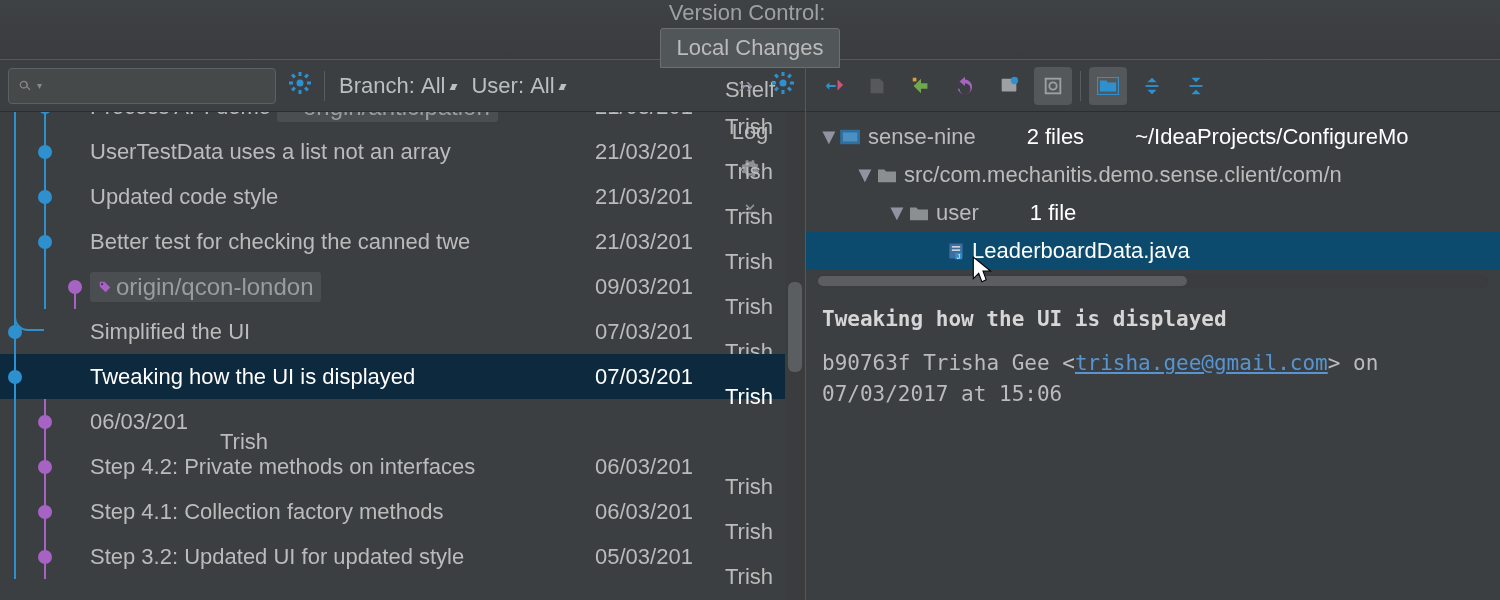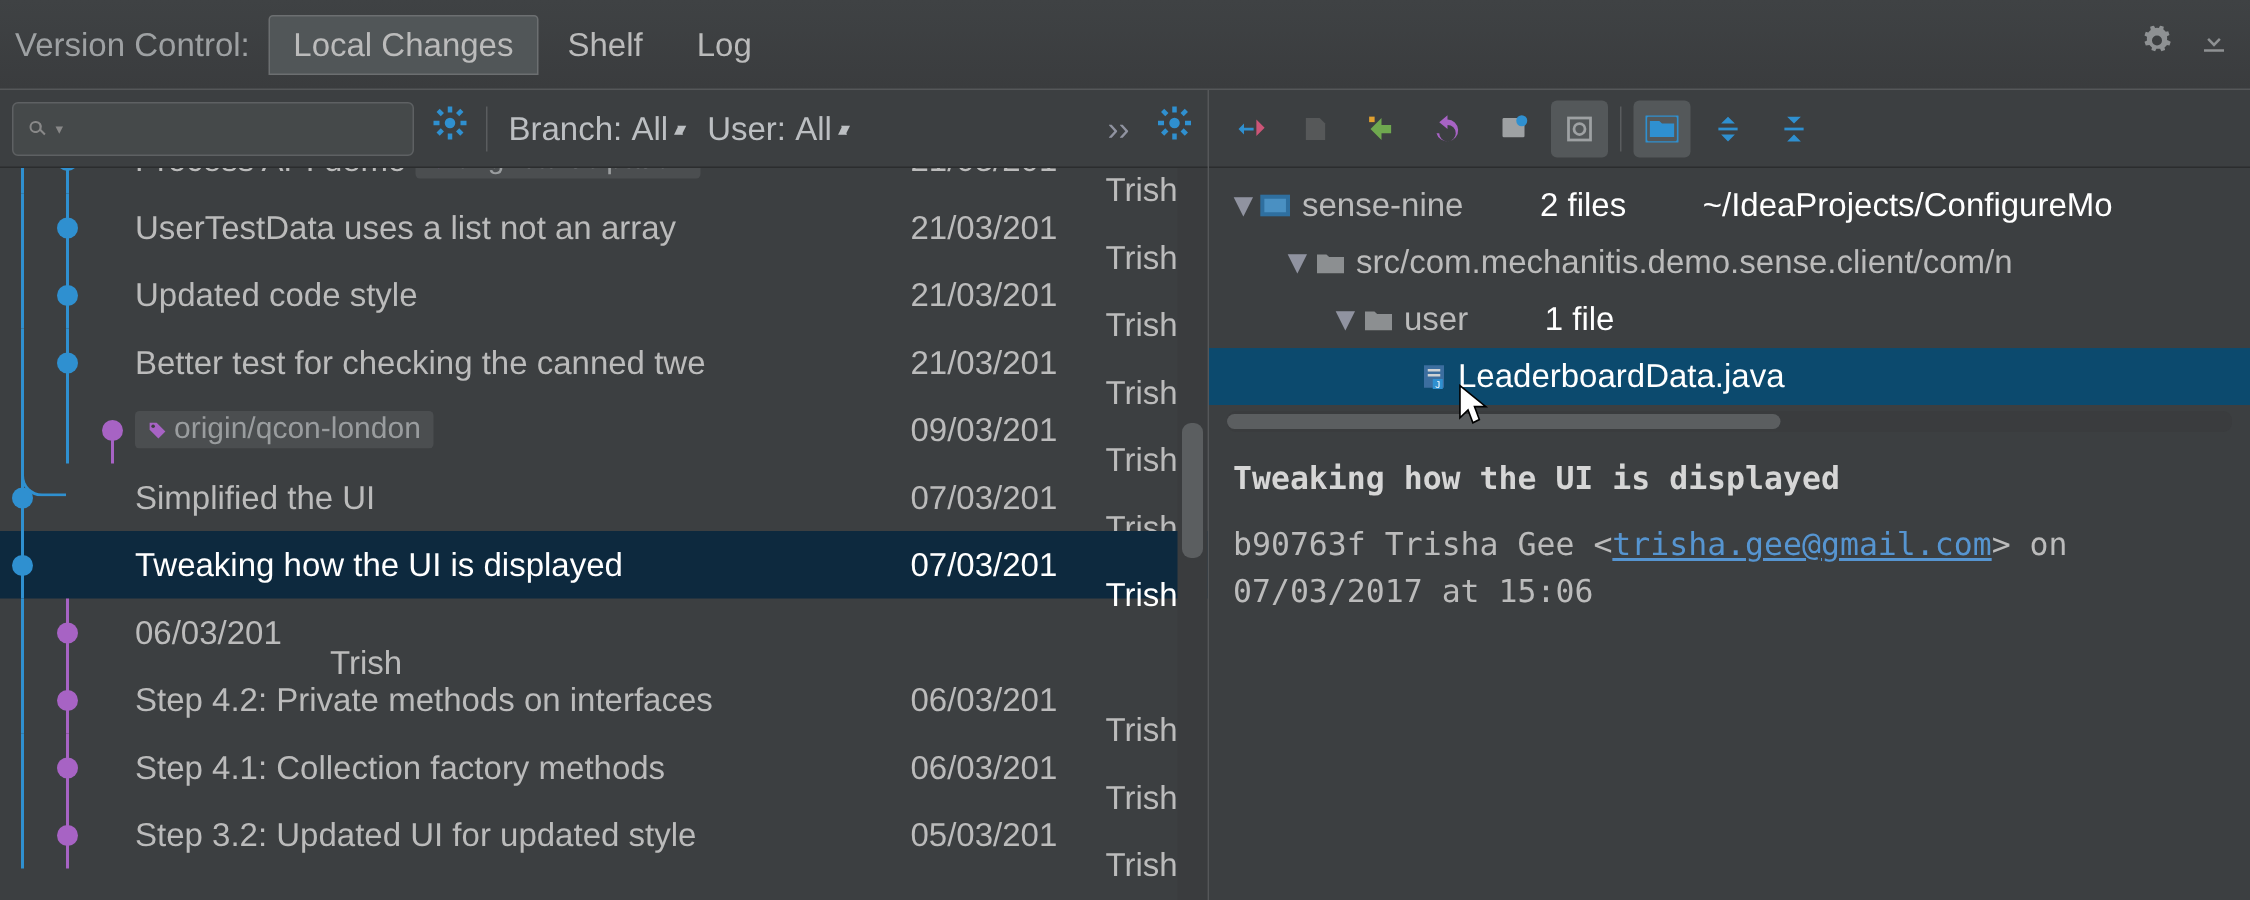--- a/index.html
+++ b/index.html
@@ -15,20 +15,21 @@
 
   
   .tabstrip {
     height: 60px;
     display: flex;
     align-items: center;
     border-bottom: 1px solid #555759;
     padding: 0 6px;
     gap: 2px;
     background: linear-gradient(#3f4244, #3a3c3e);
+    flex-direction: column;
   }
   .tabstrip-title {
     color: #9ea1a3;
     padding: 0 10px 0 4px;
   }
   .tab {
     padding: 6px 16px;
     color: #bbbbbb;
     border: 1px solid transparent;
     border-radius: 3px 3px 0 0;
@@ -103,21 +104,21 @@
     letter-spacing: -4px;
   }
 
   
   .log {
     flex: 1;
     overflow: hidden;
     position: relative;
   }
   .log-inner {
-    position: absolute; top: -28px; left:0; right:0;
+    position: absolute; top: -28px; left:0; right:12px;
   }
   .row {
     height: 45px;
     display: flex;
     align-items: center;
     position: relative;
     cursor: pointer;
   }
   .row.selected { background: #0d293e; color: #ffffff; }
   .row .graph {
@@ -149,21 +150,21 @@
     margin-top: 41px;
   }
   .tagchip {
     display: inline-flex;
     align-items: center;
     gap: 4px;
     background: #4b4e50;
     color: #9a9d9f;
     padding: 1px 8px;
     border-radius: 3px;
-    font-size: 20px;
+    font-size: 24px;
   }
   .tagchip svg { display:block; }
 
   
   .vline {
     position: absolute;
     top: 0; bottom: 0;
     width: 2px;
     left: 0;
   }

